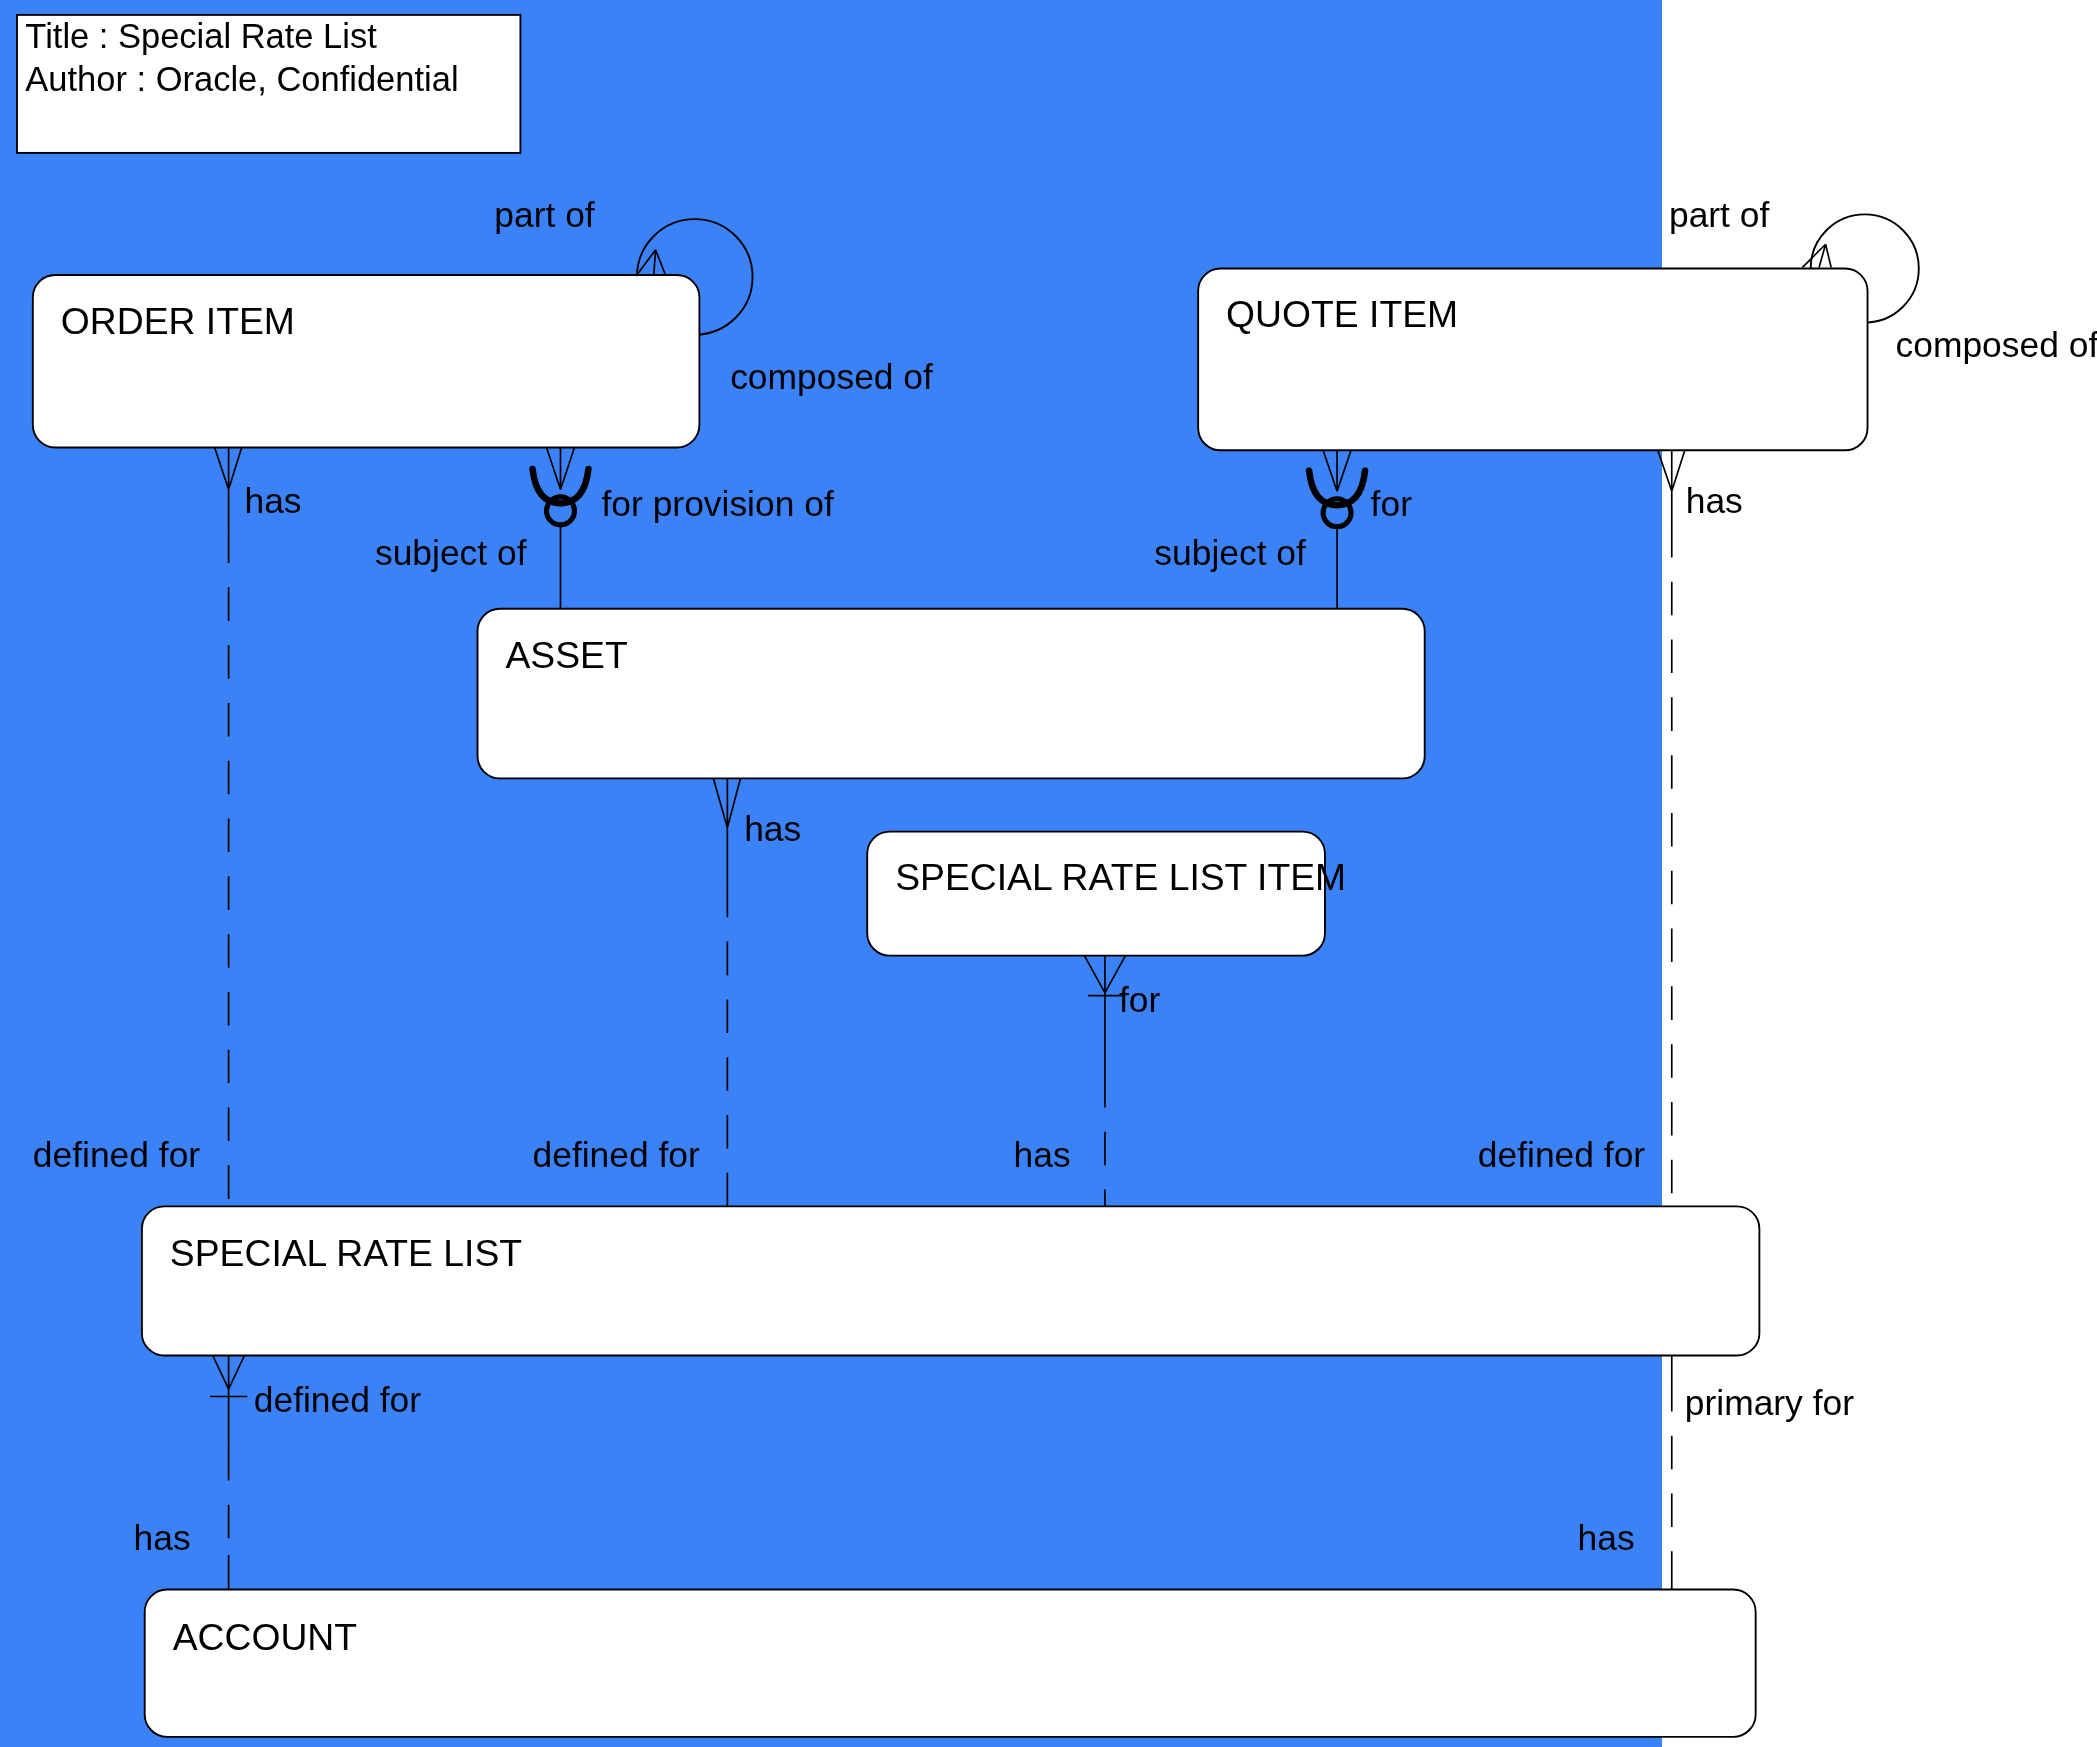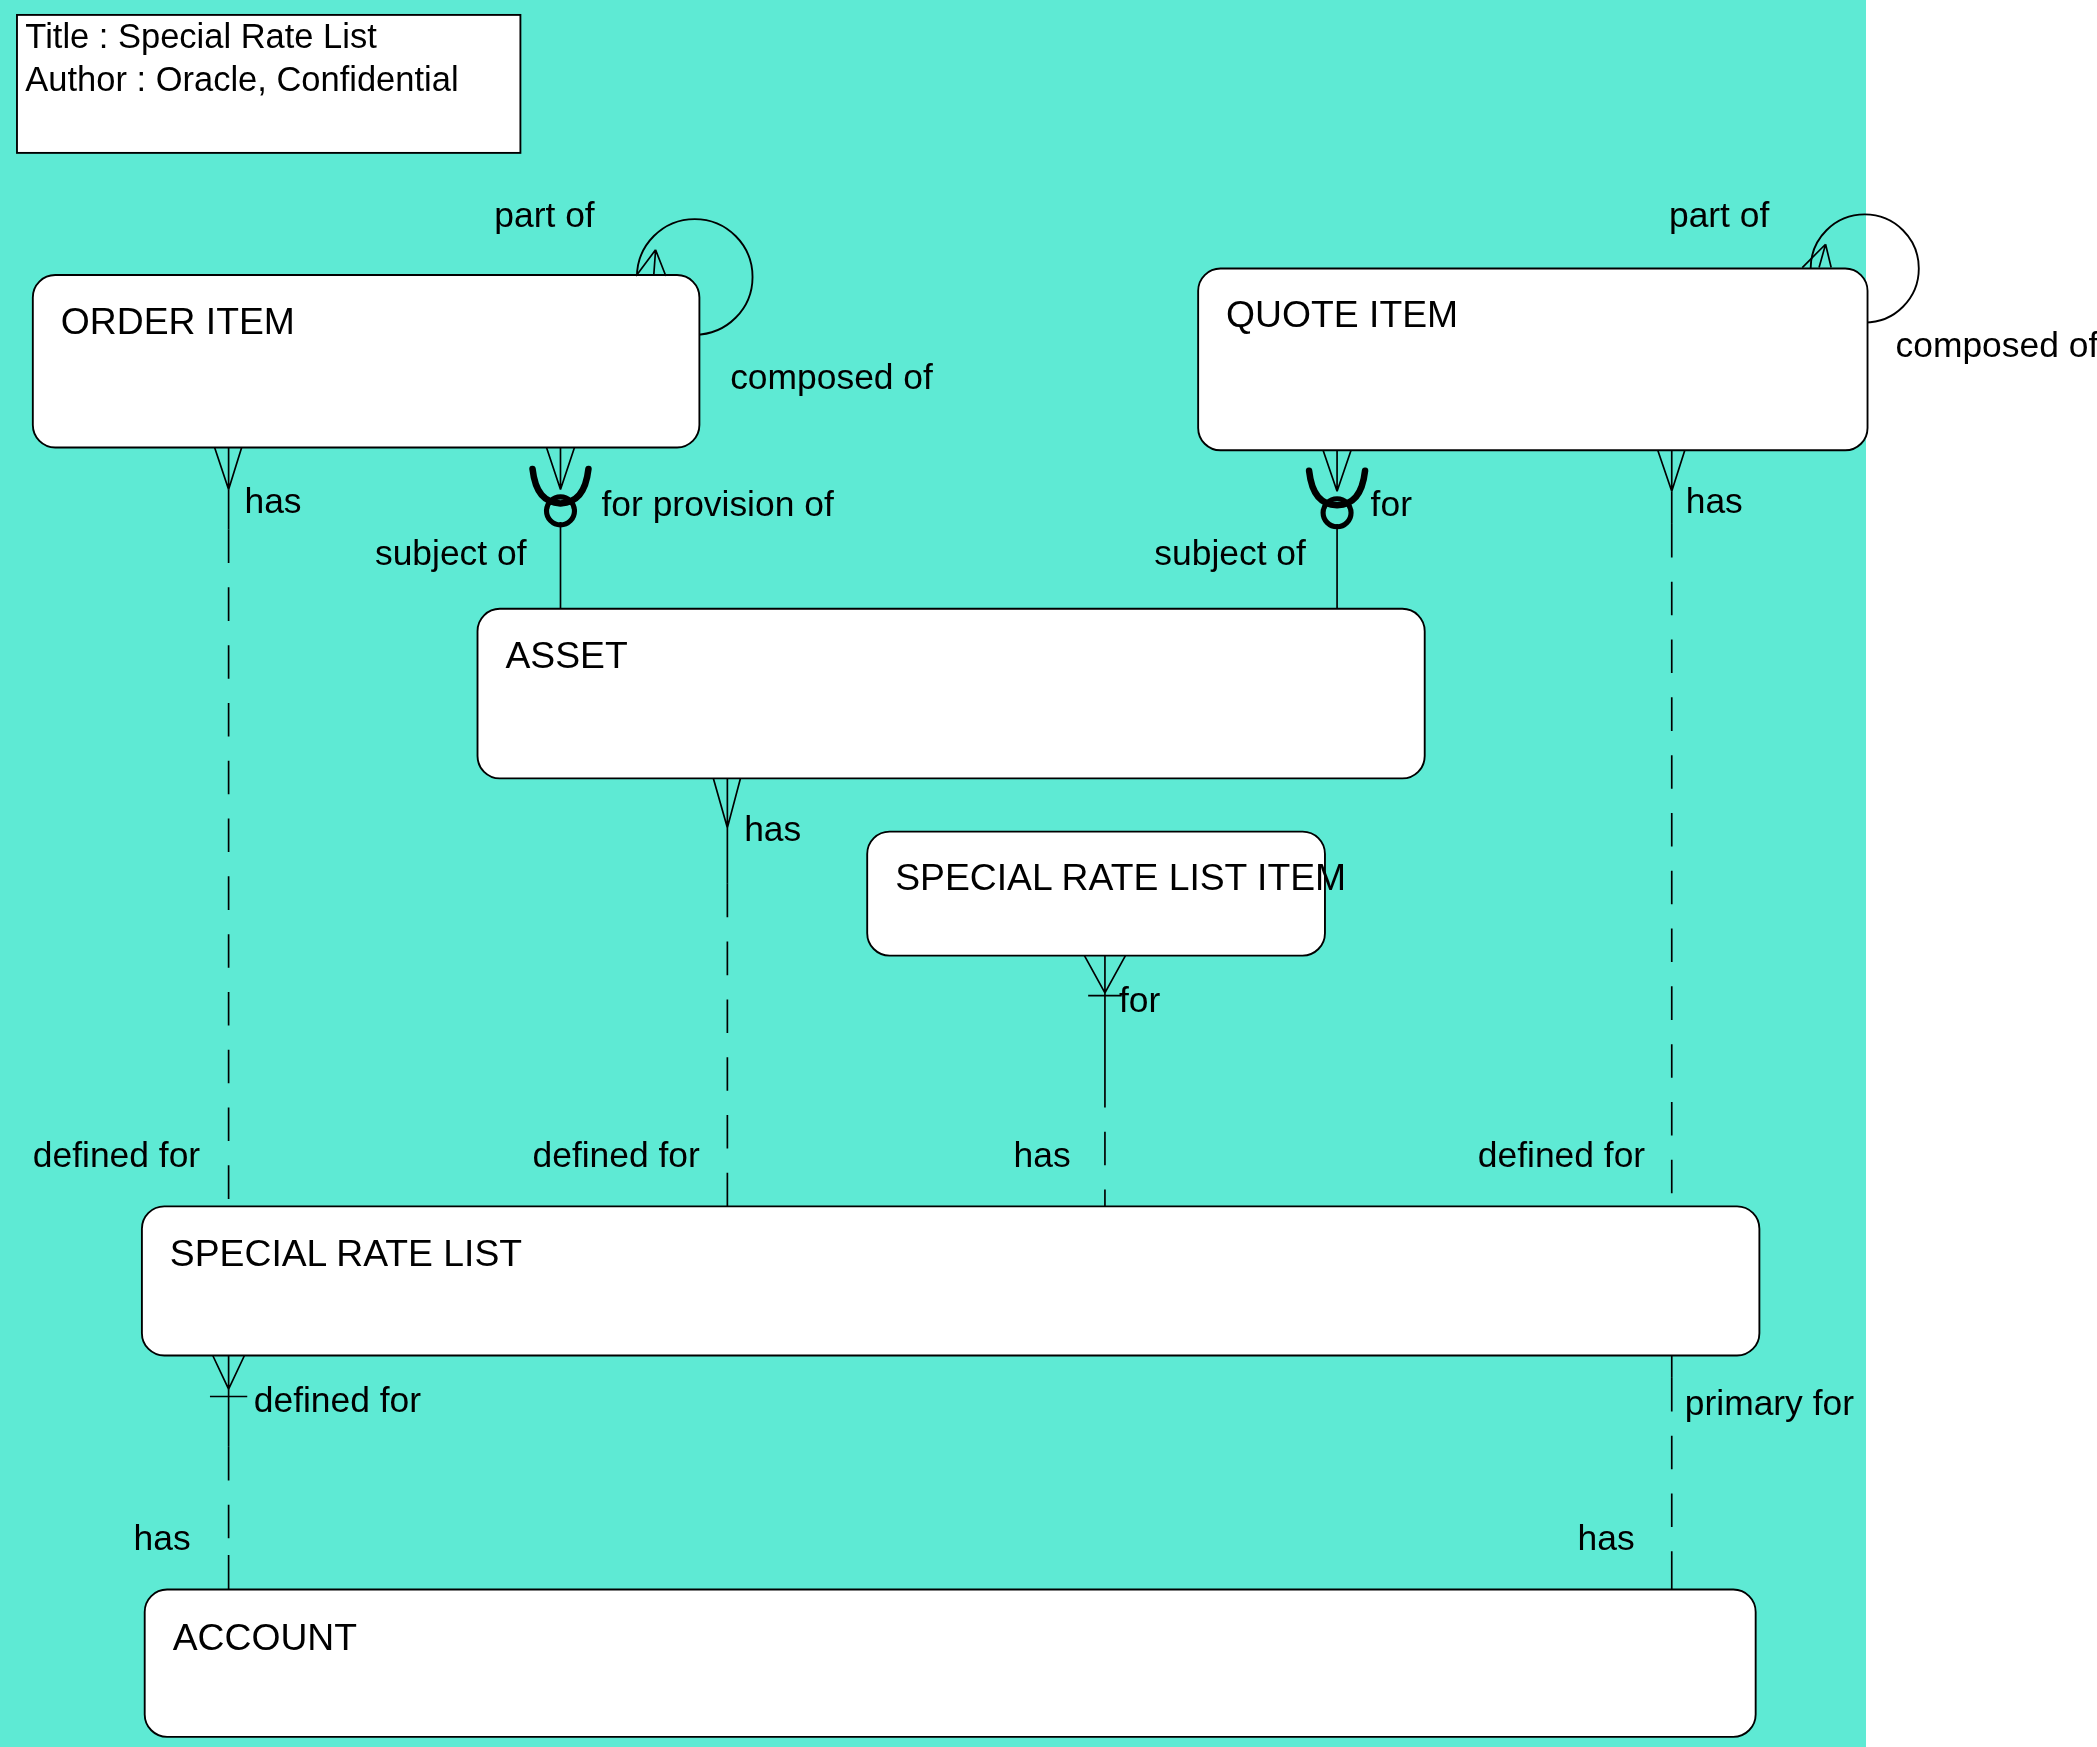--- a/index.html
+++ b/index.html
@@ -2,23 +2,23 @@
 <html style="font-size:15px"><head>
 <meta charset="utf-8">
 <style>
   html, body {
     margin: 0;
     padding: 0;
     background: #ffffff;
   }
   .canvas {
     position: relative;
-    width: 1866px;
+    width: 1662px;
     height: 1748px;
-    background: #5eead4;
+    background: #3b82f6;
     font-family: "Liberation Sans", sans-serif;
   }
   svg { display: block; }
   .entity-box {
     fill: #ffffff;
     stroke: #000000;
     stroke-width: 2;
   }
   .title-box {
     fill: #ffffff;

